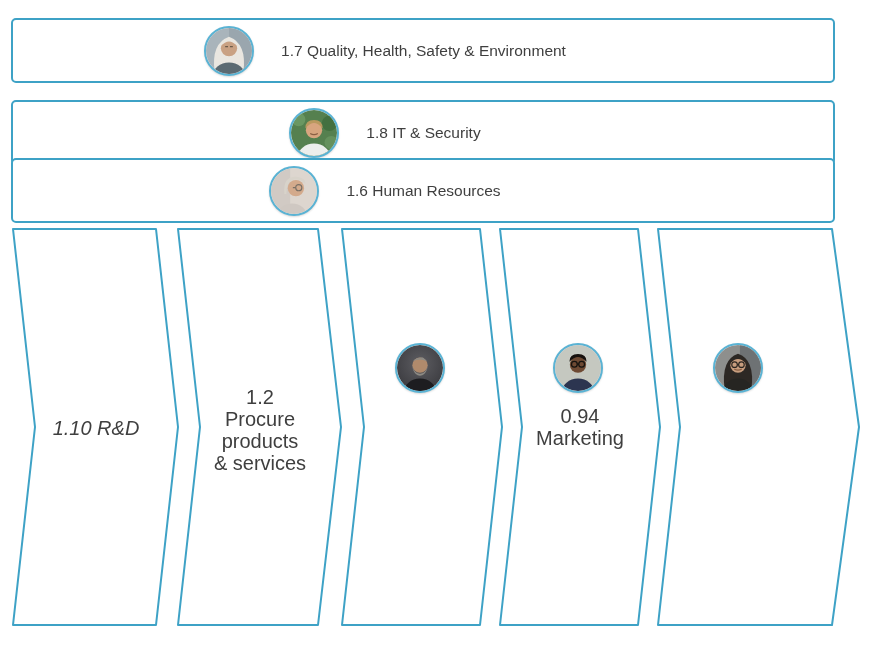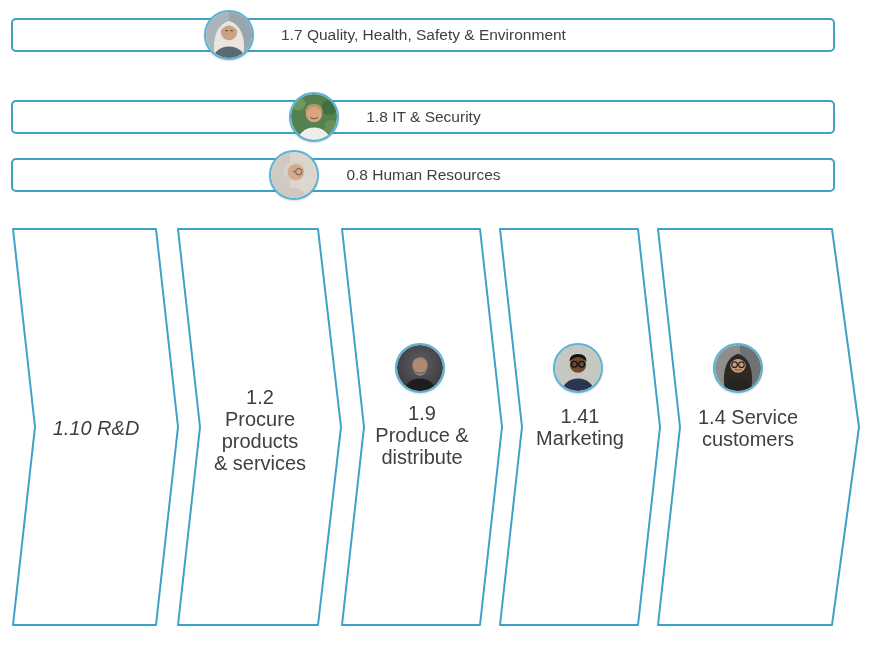--- a/index.html
+++ b/index.html
@@ -8,21 +8,21 @@
     --text:#3f3f3f;
     --bg:#ffffff;
   }
   html,body{margin:0;padding:0;background:var(--bg);}
   .stage{
     position:relative;width:873px;height:655px;background:var(--bg);
     font-family:"Liberation Sans",sans-serif;color:var(--text);overflow:hidden;
   }
   
   .lane{
-    position:absolute;left:11px;width:824px;height:34px;box-sizing:border-box;
+    position:absolute;left:11px;width:824px;height:65px;box-sizing:border-box;
     border:2px solid var(--accent);border-radius:5px;background:#fff;
     display:flex;align-items:center;justify-content:center;
   }
   .lane-1{top:18px}.lane-2{top:100px}.lane-3{top:158px}
   .lane-inner{display:flex;align-items:center;transform:translateX(-38px);}
   .lane-label{font-size:15.5px;white-space:nowrap;}
   
   .avatar{
     width:46px;height:46px;border-radius:50%;border:2px solid var(--ring);
     overflow:hidden;flex:none;box-sizing:content-box;background:#ddd;
@@ -115,21 +115,21 @@
             <rect width="48" height="48" fill="#ddd6cf"></rect>
             <rect x="0" width="20" height="48" fill="#d1cac4"></rect>
             <circle cx="26" cy="21" r="8.5" fill="#d3aa8c"></circle>
             <path d="M14,27 Q12,9 26,9 Q37,10 36,17 Q30,11 24,12 Q16,14 16,27 Z" fill="#d8d3ca"></path>
             <circle cx="29" cy="20.5" r="3.2" fill="none" stroke="#7a7065" stroke-width="1.2"></circle>
             <path d="M25.8,20.5 h-3" stroke="#7a7065" stroke-width="1.2"></path>
             <ellipse cx="22" cy="51" rx="16" ry="14" fill="#cfc8c2"></ellipse>
           </g>
         </svg>
       </span>
-      <span class="lane-label">0.8 Human Resources</span>
+      <span class="lane-label">1.6 Human Resources</span>
     </div>
   </div>
 
   <svg class="chevrons" viewBox="0 0 873 655">
     <polygon class="chev" points="13,229 156,229 178,427 156,625 13,625 35,427"></polygon>
     <polygon class="chev" points="178,229 318,229 341,427 318,625 178,625 200,427"></polygon>
     <polygon class="chev" points="342,229 480,229 502,427 480,625 342,625 364,427"></polygon>
     <polygon class="chev" points="500,229 638,229 660,427 638,625 500,625 522,427"></polygon>
     <polygon class="chev" points="658,229 832,229 859,427 832,625 658,625 680,427"></polygon>
   </svg>
@@ -196,21 +196,16 @@
         <ellipse cx="24" cy="50" rx="16" ry="15" fill="#262522"></ellipse>
       </g>
     </svg>
   </span>
 
   <div class="proc-label pl1">1.10 R&amp;D</div>
   <div class="proc-label pl2">1.2
 Procure
 products
 &amp; services</div>
-  <div class="proc-label pl3">1.9
-Produce &amp;
-distribute</div>
-  <div class="proc-label pl4">1.41
+  <div class="proc-label pl4">0.94
 Marketing</div>
-  <div class="proc-label pl5">1.4 Service
-customers</div>
 
 </div>
 
 </body></html>

